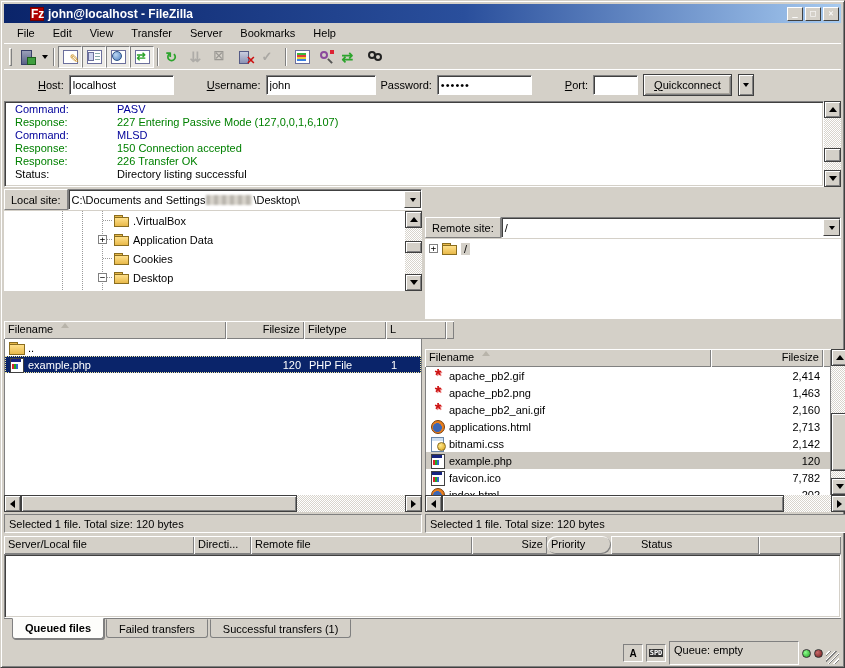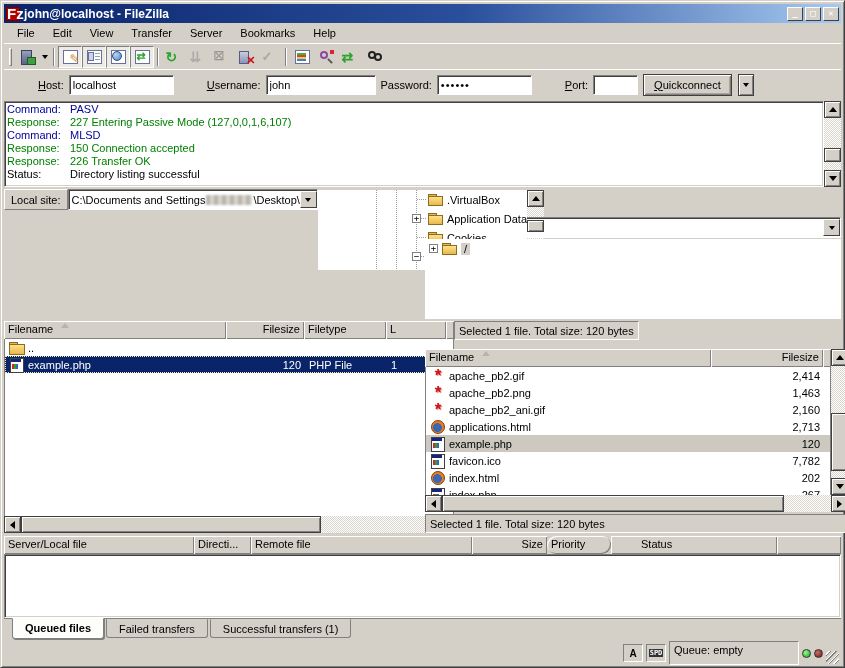--- a/index.html
+++ b/index.html
@@ -8,21 +8,21 @@
 
   .window { width:845px; height:668px; background:#d4d0c8;
     border:1px solid #404040; border-top-color:#d4d0c8; border-left-color:#d4d0c8;
     box-shadow: inset 1px 1px 0 #fff, inset -1px -1px 0 #808080;
     padding:3px; display:flex; flex-direction:column; }
 
   
   .titlebar { height:19px; flex:none; display:flex; align-items:center; padding:0 2px;
     background:linear-gradient(90deg,#0a246a 0%,#2a4f9c 55%,#a6caf0 100%); color:#fff; }
   .app-icon { width:14px; height:14px; background:#b00000; border:1px solid #700000;
-    color:#fff; font-weight:bold; font-size:15px; line-height:12px; text-align:center; margin-right:4px; }
+    color:#fff; font-weight:bold; font-size:12px; line-height:12px; text-align:center; margin-right:4px;margin-left:24px; }
   .title-text { font-weight:bold; font-size:12px; flex:1; white-space:nowrap; }
   .winbtn { width:16px; height:14px; background:#d4d0c8; border:1px solid;
     border-color:#fff #404040 #404040 #fff; font-size:9px; line-height:11px; text-align:center;
     margin-left:2px; font-weight:bold; font-family:"DejaVu Sans Mono",monospace; }
 
   
   .menubar { height:20px; flex:none; display:flex; align-items:center; padding-left:4px; }
   .menu-item { padding:2px 9px; }
 
   
@@ -79,40 +79,40 @@
     box-shadow: inset 1px 1px 0 #fff, inset -1px -1px 0 #808080; display:flex; align-items:center; justify-content:center; margin-left:1px; }
 
   
   .sunken { background:#fff; border:1px solid; border-color:#808080 #fff #fff #808080;
     box-shadow: inset 1px 1px 0 #404040, inset -1px -1px 0 #d4d0c8; }
 
   
   .log-wrap { height:86px; flex:none; display:flex; margin-top:2px; }
   .log { flex:1; overflow:hidden; padding:1px 2px; }
   .log-line { display:flex; height:13px; line-height:13px; white-space:nowrap; }
-  .log-type { width:63px; flex:none; }
+  .log-type { width:102px; flex:none;margin-left:8px; }
   .t-command { color:#00009a; } .t-response { color:#008000; } .t-status { color:#000; }
 
   
   .vscroll { width:17px; flex:none; background:#f2f0ea; display:flex; flex-direction:column;
     background-image:repeating-conic-gradient(#fff 0 25%, #d8d4cc 0 50%); background-size:2px 2px; }
   .hscroll { height:17px; flex:none; background:#f2f0ea; display:flex;
     background-image:repeating-conic-gradient(#fff 0 25%, #d8d4cc 0 50%); background-size:2px 2px; }
   .sb-btn { width:17px; height:17px; flex:none; background:#d4d0c8; border:1px solid #404040;
     box-shadow: inset 1px 1px 0 #fff, inset -1px -1px 0 #808080; display:flex; align-items:center; justify-content:center; }
   .tri-up { width:0; height:0; border-left:4px solid transparent; border-right:4px solid transparent; border-bottom:5px solid #000; }
   .tri-down { width:0; height:0; border-left:4px solid transparent; border-right:4px solid transparent; border-top:5px solid #000; }
   .tri-left { width:0; height:0; border-top:4px solid transparent; border-bottom:4px solid transparent; border-right:5px solid #000; }
   .tri-right { width:0; height:0; border-top:4px solid transparent; border-bottom:4px solid transparent; border-left:5px solid #000; }
   .sb-thumb { background:#d4d0c8; border:1px solid #404040; box-shadow: inset 1px 1px 0 #fff, inset -1px -1px 0 #808080; }
 
   
   .panes { flex:1; display:flex; flex-direction:column; margin-top:2px; min-height:0; }
   .pane-row { display:flex; min-height:0; }
-  .pane-left { width:418px; flex:none; display:flex; min-height:0; }
+  .pane-left { width:418px; flex:none; display:flex; flex-direction:column; min-height:0; }
   .pane-split { width:3px; flex:none; }
   .pane-right { flex:1; display:flex; flex-direction:column; min-height:0;margin-top:28px; }
 
   .site-row { height:21px; flex:none; display:flex; align-items:center; }
   .site-label { padding:0 6px; height:21px; line-height:20px; flex:none;
     border:1px solid; border-color:#fff #808080 #808080 #fff; background:#d4d0c8; }
   .combo { flex:1; height:21px; display:flex; align-items:center; background:#fff;
     border:1px solid; border-color:#808080 #fff #fff #808080; box-shadow:inset 1px 1px 0 #404040; padding-left:3px; white-space:nowrap; overflow:hidden; }
   .combo-btn { width:17px; height:17px; flex:none; margin-left:auto; background:#d4d0c8;
     border:1px solid; border-color:#fff #404040 #404040 #fff; display:flex; align-items:center; justify-content:center; }
@@ -547,20 +547,29 @@
                   </div>
                   <div class="file-row">
                     <div class="file-cell" style="width: 286px; flex: 0 0 auto;">
                       <div class="fi fi-firefox"></div>
                       <span>applications.html</span>
                     </div>
                     <div class="file-cell right" style="width: 112px; flex: 0 0 auto;">
                       <span>2,713</span>
                     </div>
                   </div>
+                  <div class="file-row">
+                    <div class="file-cell" style="width: 286px; flex: 0 0 auto;">
+                      <div class="fi fi-css"></div>
+                      <span>bitnami.css</span>
+                    </div>
+                    <div class="file-cell right" style="width: 112px; flex: 0 0 auto;">
+                      <span>2,142</span>
+                    </div>
+                  </div>
                   <div class="file-row sel-inactive">
                     <div class="file-cell" style="width: 286px; flex: 0 0 auto;">
                       <div class="fi fi-window">
                         <div class="dots"></div>
                       </div>
                       <span>example.php</span>
                     </div>
                     <div class="file-cell right" style="width: 112px; flex: 0 0 auto;">
                       <span>120</span>
                     </div>
@@ -636,21 +645,21 @@
       </div>
       <div class="col-h" style="width: 221px; flex: 0 0 auto;">
         <span>Remote file</span>
       </div>
       <div class="col-h right" style="width: 75px; flex: 0 0 auto;">
         <span>Size</span>
       </div>
       <div class="col-h" style="width: 64px; flex: 0 0 auto; border-radius: 9px;">
         <span>Priority</span>
       </div>
-      <div class="col-h" style="width: 166px; flex: 0 0 auto; padding-left: 30px;">
+      <div class="col-h" style="width: 148px; flex: 0 0 auto; padding-left: 30px;">
         <span>Status</span>
       </div>
       <div class="col-h" style="flex: 1 1 0%;"></div>
     </div>
   <div class="queue-body sunken" id="queue-body"></div>
 
   <div class="tabs" id="tabs">
       <div class="tab active">Queued files</div>
       <div class="tab">Failed transfers</div>
       <div class="tab">Successful transfers (1)</div>

